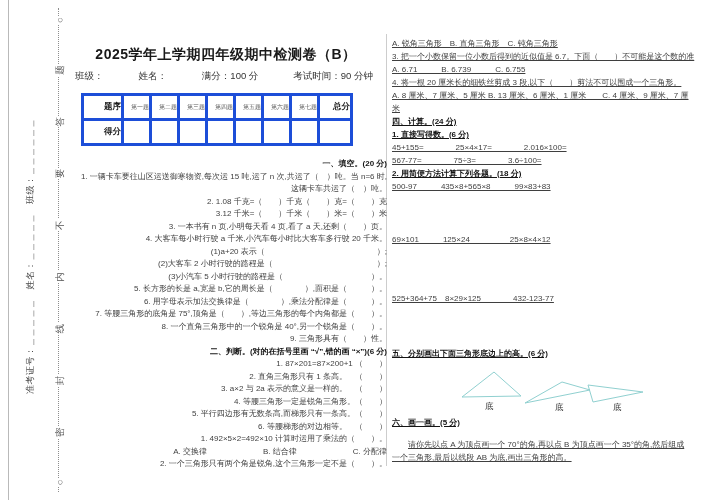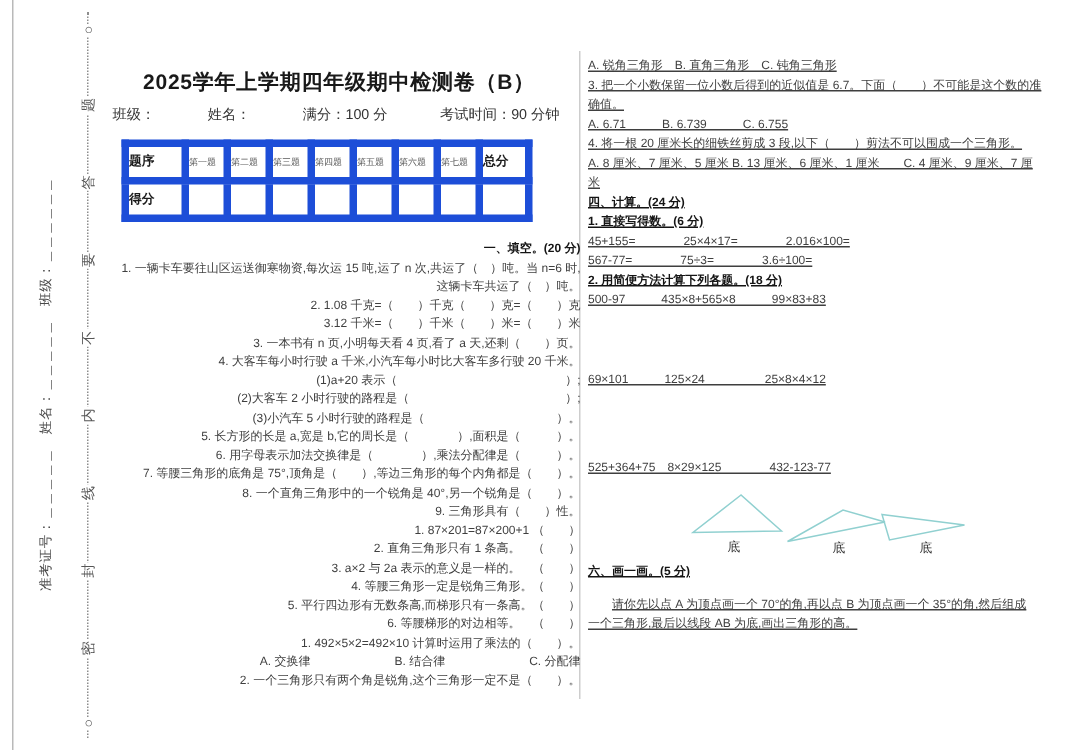--- a/index.html
+++ b/index.html
@@ -24,21 +24,21 @@
   }
   .seal-text span { background:#fff; padding:2px 1px; line-height:11px; }
   
   .divider { position:absolute; left:386px; top:34px; height:432px; width:1px; background:#cdcdcd; }
   .col-left  { position:absolute; left:65px;  top:40px; width:322px; }
   .col-right { position:absolute; left:392px; top:37px; width:328px; }
   .title { margin-top:6px; text-align:center; font-size:14px; font-weight:bold; color:#191919; letter-spacing:.5px; white-space:nowrap; }
   .info-row { display:flex; justify-content:space-between; margin-top:6px; padding:0 14px 0 10px; font-size:9.5px; color:#333; }
   .info-row span { white-space:nowrap; }
   table.score { border-collapse:collapse; margin:10px 0 0 16px; table-layout:fixed; }
-  table.score th, table.score td { border:5px solid #1d4ed8; height:25px; text-align:left; vertical-align:middle; font-weight:normal; }
+  table.score th, table.score td { border:3px solid #1d4ed8; height:25px; text-align:right; vertical-align:middle; font-weight:normal; }
   .c-corner { width:40px; font-size:8.5px; font-weight:bold !important; color:#1c1c1c; }
   .c-q { width:28px; font-size:6px; color:#5a5a5a; }
   .c-total { width:33px; font-size:8.5px; font-weight:bold !important; color:#1c1c1c; }
   .lines { margin-top:12px;text-align:right; }
   .ln { font-size:8px; line-height:12.5px; white-space:nowrap; color:#3f3f3f; }
   .col-right .ln { line-height:13px;text-decoration:underline; }
   .ln.b { font-weight:bold; color:#141414; }
   .gap40 { margin-top:40px; }
   .gap46 { margin-top:46px; }
   .gap42 { margin-top:42px; }
@@ -112,48 +112,49 @@
       <div class="ln">3. 一本书有 n 页,小明每天看 4 页,看了 a 天,还剩（　　）页。</div>
       <div class="ln">4. 大客车每小时行驶 a 千米,小汽车每小时比大客车多行驶 20 千米。</div>
       <div class="ln">(1)a+20 表示（　　　　　　　　　　　　　　）;</div>
       <div class="ln">(2)大客车 2 小时行驶的路程是（　　　　　　　　　　　　　）;</div>
       <div class="ln">(3)小汽车 5 小时行驶的路程是（　　　　　　　　　　　）。</div>
       <div class="ln">5. 长方形的长是 a,宽是 b,它的周长是（　　　　）,面积是（　　　）。</div>
       <div class="ln">6. 用字母表示加法交换律是（　　　　）,乘法分配律是（　　　）。</div>
       <div class="ln">7. 等腰三角形的底角是 75°,顶角是（　　）,等边三角形的每个内角都是（　　）。</div>
       <div class="ln">8. 一个直角三角形中的一个锐角是 40°,另一个锐角是（　　）。</div>
       <div class="ln">9. 三角形具有（　　）性。</div>
+      <div class="ln b">二、判断。(对的在括号里画 “√”,错的画 “×”)(6 分)</div>
       <div class="ln">1. 87×201=87×200+1 （　　）</div>
       <div class="ln">2. 直角三角形只有 1 条高。　（　　）</div>
       <div class="ln">3. a×2 与 2a 表示的意义是一样的。　（　　）</div>
       <div class="ln">4. 等腰三角形一定是锐角三角形。（　　）</div>
       <div class="ln">5. 平行四边形有无数条高,而梯形只有一条高。（　　）</div>
       <div class="ln">6. 等腰梯形的对边相等。　（　　）</div>
       <div class="ln">1. 492×5×2=492×10 计算时运用了乘法的（　　）。</div>
       <div class="ln">A. 交换律　　　　　　　B. 结合律　　　　　　　C. 分配律</div>
       <div class="ln">2. 一个三角形只有两个角是锐角,这个三角形一定不是（　　）。</div>
     </div>
   </div>
 
   <div class="col-right">
     <div class="ln">A. 锐角三角形　B. 直角三角形　C. 钝角三角形</div>
     <div class="ln">3. 把一个小数保留一位小数后得到的近似值是 6.7。下面（　　）不可能是这个数的准</div>
-    <div class="ln">确值。</div>
     <div class="ln">A. 6.71　　　B. 6.739　　　C. 6.755</div>
     <div class="ln">4. 将一根 20 厘米长的细铁丝剪成 3 段,以下（　　）剪法不可以围成一个三角形。</div>
     <div class="ln">A. 8 厘米、7 厘米、5 厘米 B. 13 厘米、6 厘米、1 厘米　　C. 4 厘米、9 厘米、7 厘</div>
     <div class="ln">米</div>
     <div class="ln b">四、计算。(24 分)</div>
     <div class="ln b">1. 直接写得数。(6 分)</div>
     <div class="ln">45+155=　　　　25×4×17=　　　　2.016×100=</div>
     <div class="ln">567-77=　　　　75÷3=　　　　3.6÷100=</div>
     <div class="ln b">2. 用简便方法计算下列各题。(18 分)</div>
     <div class="ln">500-97　　　435×8+565×8　　　99×83+83</div>
     <div class="ln gap40">69×101　　　125×24　　　　　25×8×4×12</div>
     <div class="ln gap46">525+364+75　8×29×125　　　　432-123-77</div>
+    <div class="ln b gap42">五、分别画出下面三角形底边上的高。(6 分)</div>
     <svg class="tri-figure" width="326" height="54" viewBox="0 0 326 54">
       <polygon points="102,10 70,35 129,34" fill="none" stroke="#90d0d0" stroke-width="1"></polygon>
       <polygon points="133,41 170,20 198,28" fill="none" stroke="#90d0d0" stroke-width="1"></polygon>
       <polygon points="196,23 251,30 201,40" fill="none" stroke="#90d0d0" stroke-width="1"></polygon>
       <text x="93" y="47" font-size="8.5" fill="#333">底</text>
       <text x="163" y="48" font-size="8.5" fill="#333">底</text>
       <text x="221" y="48" font-size="8.5" fill="#333">底</text>
     </svg>
     <div class="ln b">六、画一画。(5 分)</div>
     <div class="ln gap9 ind">请你先以点 A 为顶点画一个 70°的角,再以点 B 为顶点画一个 35°的角,然后组成</div>

